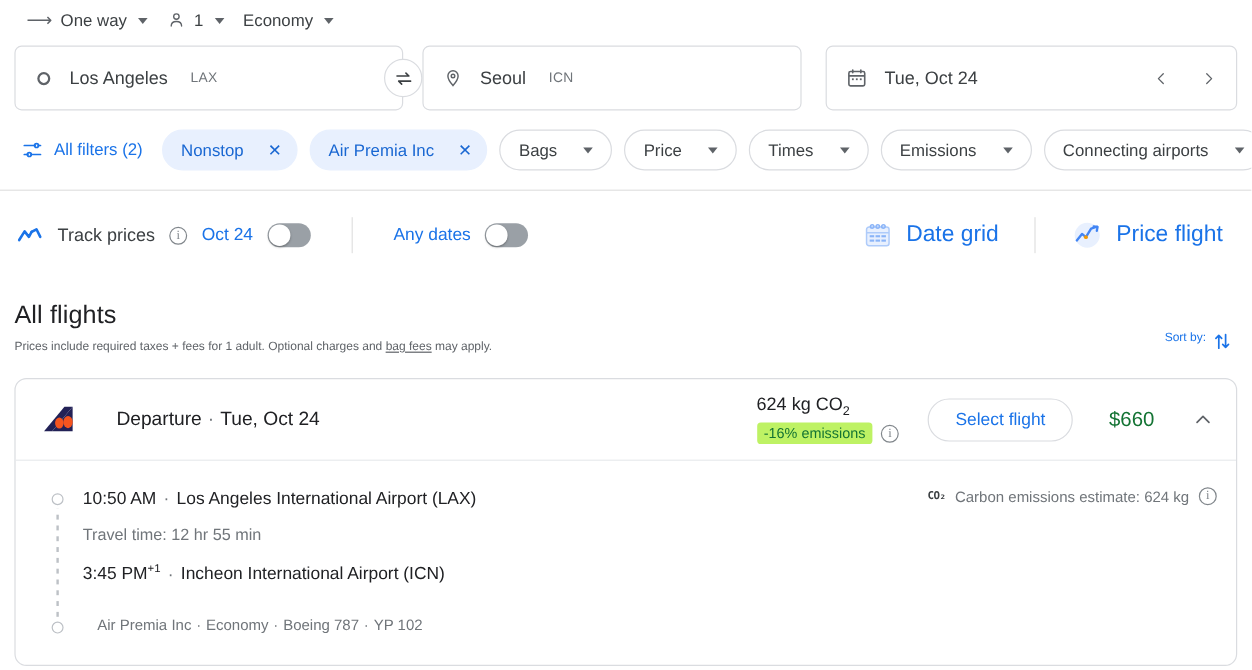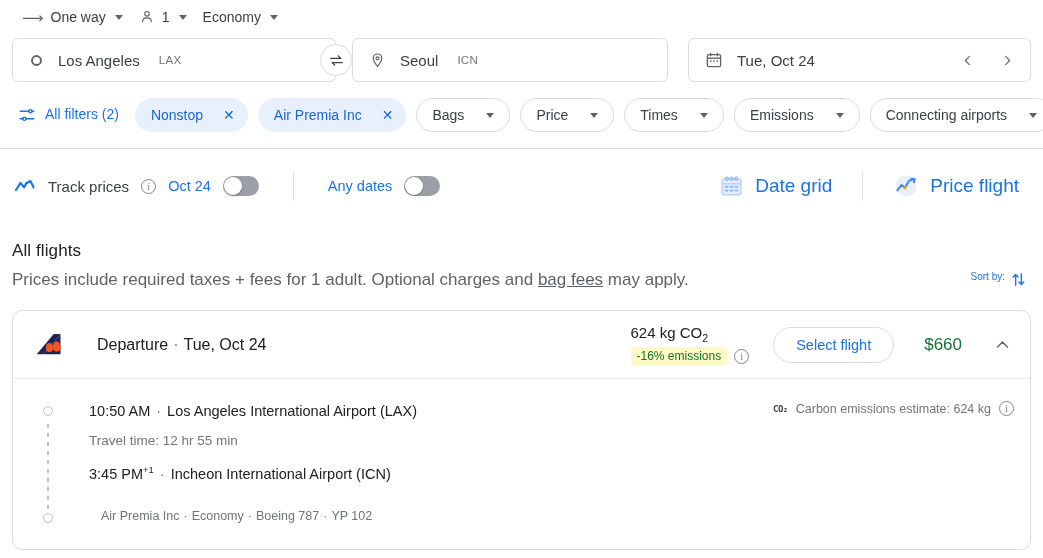--- a/index.html
+++ b/index.html
@@ -33,21 +33,21 @@
   
   .search-row {
     display: flex; align-items: center;
     padding: 4px 12px 0 12px; gap: 0;
   }
   .field-group {
     position: relative; display: flex; align-items: center;
     flex: 0 0 auto;
   }
   .field {
-    height: 44px; display: flex; align-items: center; gap: 14px;
+    height: 54px; display: flex; align-items: center; gap: 14px;
     border: 1px solid #dadce0; border-radius: 6px;
     padding: 0 16px; background: #fff;
     font-size: 15px; color: #3c4043;
   }
   .field.origin { width: 324px; }
   .field.dest { width: 316px; margin-left: 16px; }
   .field.dates {
     width: 370px; margin-left: 20px; justify-content: flex-start;
     position: relative; padding-right: 8px;
   }
@@ -119,22 +119,22 @@
   .vdiv { width: 1px; height: 30px; background: #e0e0e0; margin: 0 22px; }
   .track-right { margin-left: auto; display: flex; align-items: center; }
   .tool-btn {
     display: flex; align-items: center; gap: 11px;
     color: #1a73e8; font-size: 19px; cursor: pointer; padding: 0 8px;
     white-space: nowrap;
   }
 
   
   .heading-block { padding: 18px 16px 0 12px; position: relative; }
-  .h1 { font-size: 17px; font-weight: 400; color: #202124; letter-spacing: .1px; }
-  .sub { font-size: 17px; color: #5f6368; margin-top: 9px; }
+  .h1 { font-size: 21px; font-weight: 400; color: #202124; letter-spacing: .1px; }
+  .sub { font-size: 10px; color: #5f6368; margin-top: 9px; }
   .sub u { text-decoration: underline; }
   .sort-by {
     position: absolute; right: 16px; bottom: 2px;
     display: flex; gap: 5px;
     color: #1a73e8; font-size: 10px; cursor: pointer;
   }
 
   
   .card {
     margin: 20px 12px 0 12px;
@@ -149,40 +149,40 @@
   .dep-title {
     font-size: 16px; color: #202124; margin-left: 28px; white-space: nowrap;
   }
   .dep-title .dot { color: #70757a; margin: 0 5px; }
   .head-right { margin-left: auto; display: flex; align-items: center; gap: 0; }
   .co2-block { text-align: left; margin-right: 24px; }
   .co2-main { font-size: 15px; color: #202124; white-space: nowrap; }
   .co2-main sub { font-size: 10.5px; }
   .co2-sub { display: flex; align-items: center; gap: 7px; margin-top: 3px; }
   .emis-badge {
-    background: #fef9c3; color: #137333; font-size: 12px;
+    background: #bef264; color: #137333; font-size: 12px;
     padding: 2px 6px; border-radius: 3px; white-space: nowrap;
   }
   .select-btn {
     border: 1px solid #dadce0; border-radius: 18px; background: #fff;
     color: #1a73e8; font-size: 14.5px; height: 36px; padding: 0 22px;
     display: flex; align-items: center; cursor: pointer; white-space: nowrap;
   }
   .price {
     color: #137333; font-size: 17px; margin-left: 30px; white-space: nowrap;
   }
   .chev-up {
     margin-left: 28px; width: 24px; height: 24px;
     display: flex; align-items: center; justify-content: center;
     color: #5f6368; cursor: pointer;
   }
 
   
   .card-body { padding: 22px 16px 26px 22px; position: relative; }
-  .leg { display: flex; gap: 20px; }
+  .leg { display: flex; }
   .timeline {
     width: 26px; flex: 0 0 auto; position: relative;
     display: flex; flex-direction: column; align-items: center; padding-top: 5px;
   }
   .node {
     width: 10px; height: 10px; border-radius: 50%;
     border: 1.4px solid #bdc1c6; background: #fff; flex: 0 0 auto;
   }
   .dots-line {
     flex: 1 1 auto; width: 2px; margin: 3px 0;

